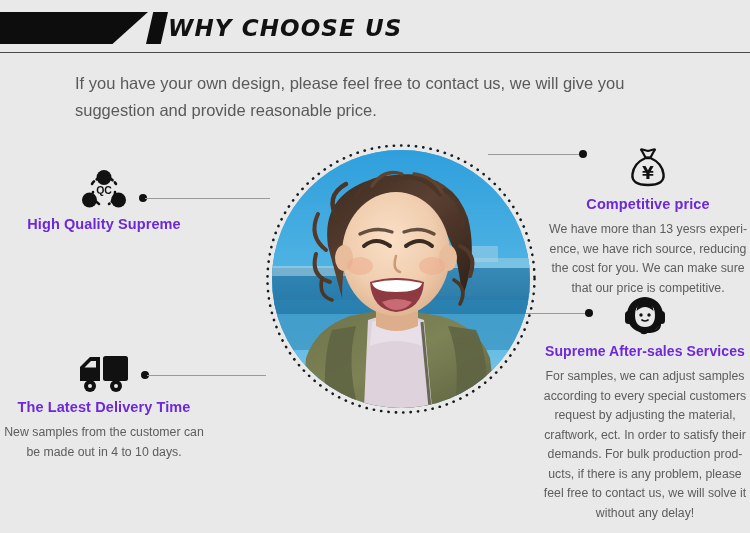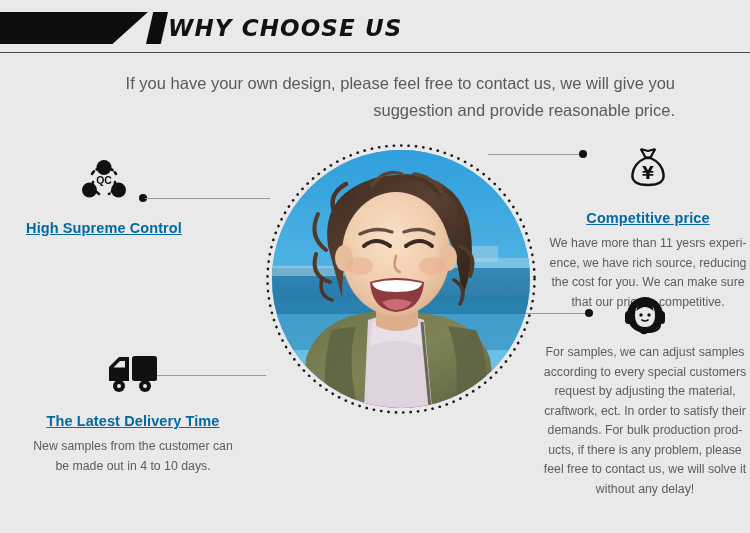--- a/index.html
+++ b/index.html
@@ -34,21 +34,21 @@
     line-height:30px;white-space:nowrap;
   }
   .header-rule{
     position:absolute;left:0;top:52px;width:750px;height:1px;
     background:#4a4a4a;
   }
 
   
   .subtitle{
     position:absolute;left:75px;top:70px;width:600px;
-    text-align:right;color:#5a5a5a;
+    text-align:left;color:#5a5a5a;
     font-size:16.5px;line-height:27px;font-weight:400;
   }
 
   
   .circle-wrap{position:absolute;left:263px;top:141px;width:276px;height:276px;}
   .dot-ring{
     position:absolute;left:0;top:0;width:276px;height:276px;
     border-radius:50%;
   }
   .photo{
@@ -77,31 +77,31 @@
   .conn-r1 .line{left:0;right:6px;}
   .conn-r1 .knob{right:0;}
   .conn-r2{left:498px;top:308px;width:95px;}
   .conn-r2 .line{left:0;right:6px;}
   .conn-r2 .knob{right:0;}
 
   
   .feat{position:absolute;}
   .feat .icon{display:block;margin:0 auto;}
   .feat h3{
-    margin:18px 0 0;color:#0369a1;
+    margin:4px 0 0;color:#6d28d9;
     font-size:14.5px;font-weight:700;line-height:20px;
-    text-align:center;letter-spacing:.1px;text-decoration:underline;
+    text-align:center;letter-spacing:.1px;
   }
   .feat p{
     margin:6px 0 0;color:#5d5d5d;
     font-size:12.3px;line-height:19.5px;text-align:center;
   }
 
-  .feat-qc{left:0;top:160px;width:208px;}
-  .feat-delivery{left:0;top:355px;width:208px;padding-left:29px;}
+  .feat-qc{left:0;top:170px;width:208px;}
+  .feat-delivery{left:0;top:355px;width:208px;}
   .feat-price{left:546px;top:148px;width:204px;}
   .feat-service{left:540px;top:295px;width:210px;}
   .feat-service h3{font-size:14px;}
   .feat-price h3,.feat-service h3{text-align:center;}
 </style>
 </head>
 <body>
 
 <div class="page">
 
@@ -226,21 +226,21 @@
   <div class="feat feat-qc">
     <svg class="icon" width="44" height="40" viewBox="0 0 44 40">
       <path d="M10 14 A14 14 0 0 1 34 14" fill="none" stroke="#111" stroke-width="2.6" stroke-linecap="round" stroke-dasharray="3.4 3.2"></path>
       <path d="M33 22 A14 14 0 0 1 27 34" fill="none" stroke="#111" stroke-width="2.6" stroke-linecap="round" stroke-dasharray="3.4 3.2"></path>
       <path d="M17 34 A14 14 0 0 1 11 22" fill="none" stroke="#111" stroke-width="2.6" stroke-linecap="round" stroke-dasharray="3.4 3.2"></path>
       <circle cx="22" cy="7.5" r="7.5" fill="#111"></circle>
       <circle cx="7.5" cy="30" r="7.5" fill="#111"></circle>
       <circle cx="36.5" cy="30" r="7.5" fill="#111"></circle>
       <text x="22" y="24" text-anchor="middle" fill="#111" font-family="Liberation Sans, sans-serif" font-size="10.5" font-weight="700">QC</text>
     </svg>
-    <h3>High Supreme Control</h3>
+    <h3>High Quality Supreme</h3>
   </div>
 
   <div class="feat feat-delivery">
     <svg class="icon" width="52" height="38" viewBox="0 0 52 38">
       <path d="M2 12 L12 2 L22 2 L22 26 L2 26 Z" fill="#111"></path>
       <path d="M6.5 12.5 L13 6 L18 6 L18 12.5 Z" fill="#e9e9e9"></path>
       <rect x="25" y="1" width="25" height="25" rx="2.5" fill="#111"></rect>
       <circle cx="12" cy="31" r="6" fill="#111"></circle>
       <circle cx="38" cy="31" r="6" fill="#111"></circle>
       <circle cx="12" cy="31" r="2" fill="#e9e9e9"></circle>
@@ -250,32 +250,33 @@
     <p>New samples from the customer can be made out in 4 to 10 days.</p>
   </div>
 
   <div class="feat feat-price">
     <svg class="icon" width="42" height="42" viewBox="0 0 42 42">
       <path d="M15 3 Q13 1 15.5 1.5 L21 3 L26.5 1.5 Q29 1 27 3 L23.5 9.5 L18.5 9.5 Z" fill="none" stroke="#111" stroke-width="2.2" stroke-linejoin="round"></path>
       <path d="M18.5 10 Q7 15 5.5 26 Q4 37 21 37 Q38 37 36.5 26 Q35 15 23.5 10 Z" fill="none" stroke="#111" stroke-width="2.4" stroke-linejoin="round"></path>
       <text x="21" y="31" text-anchor="middle" fill="#111" font-family="DejaVu Sans, sans-serif" font-size="17" font-weight="700">¥</text>
     </svg>
     <h3>Competitive price</h3>
-    <p>We have more than 11 yesrs experi-ence, we have rich source,  reducing the cost for you. We can make sure that our price is competitive.</p>
+    <p>We have more than 13 yesrs experi-ence, we have rich source,  reducing the cost for you. We can make sure that our price is competitive.</p>
   </div>
 
   <div class="feat feat-service">
     <svg class="icon" width="44" height="42" viewBox="0 0 44 42">
       <path d="M22 2 A18 18 0 1 1 21.9 2 Z" fill="#111"></path>
       <path d="M22 9 Q32 9 32 20 Q32 32 22 32 Q12 32 12 20 Q12 9 22 9 Z" fill="#e9e9e9"></path>
       <path d="M13.5 16 Q14 7 22 7 Q30 7 30.5 16 Q26 12 22 12 Q18 12 13.5 16 Z" fill="#111"></path>
       <circle cx="18" cy="20" r="1.7" fill="#111"></circle>
       <circle cx="26" cy="20" r="1.7" fill="#111"></circle>
       <path d="M19 25 Q22 27 25 25" stroke="#111" stroke-width="1.7" fill="none" stroke-linecap="round"></path>
       <rect x="2" y="16" width="7" height="13" rx="3.5" fill="#111"></rect>
       <rect x="35" y="16" width="7" height="13" rx="3.5" fill="#111"></rect>
       <path d="M37 29 Q37 37 24 37" stroke="#111" stroke-width="2.2" fill="none" stroke-linecap="round"></path>
       <ellipse cx="21" cy="37" rx="3.4" ry="2.2" fill="#111"></ellipse>
     </svg>
+    <h3>Supreme After-sales Services</h3>
     <p>For samples, we can adjust samples according to every special customers request by adjusting the material, craftwork, ect. In order to satisfy their demands. For bulk production prod-ucts, if there is any problem, please feel free to contact us, we will solve it without any delay!</p>
   </div>
 
 </div>
 
 </body></html>

